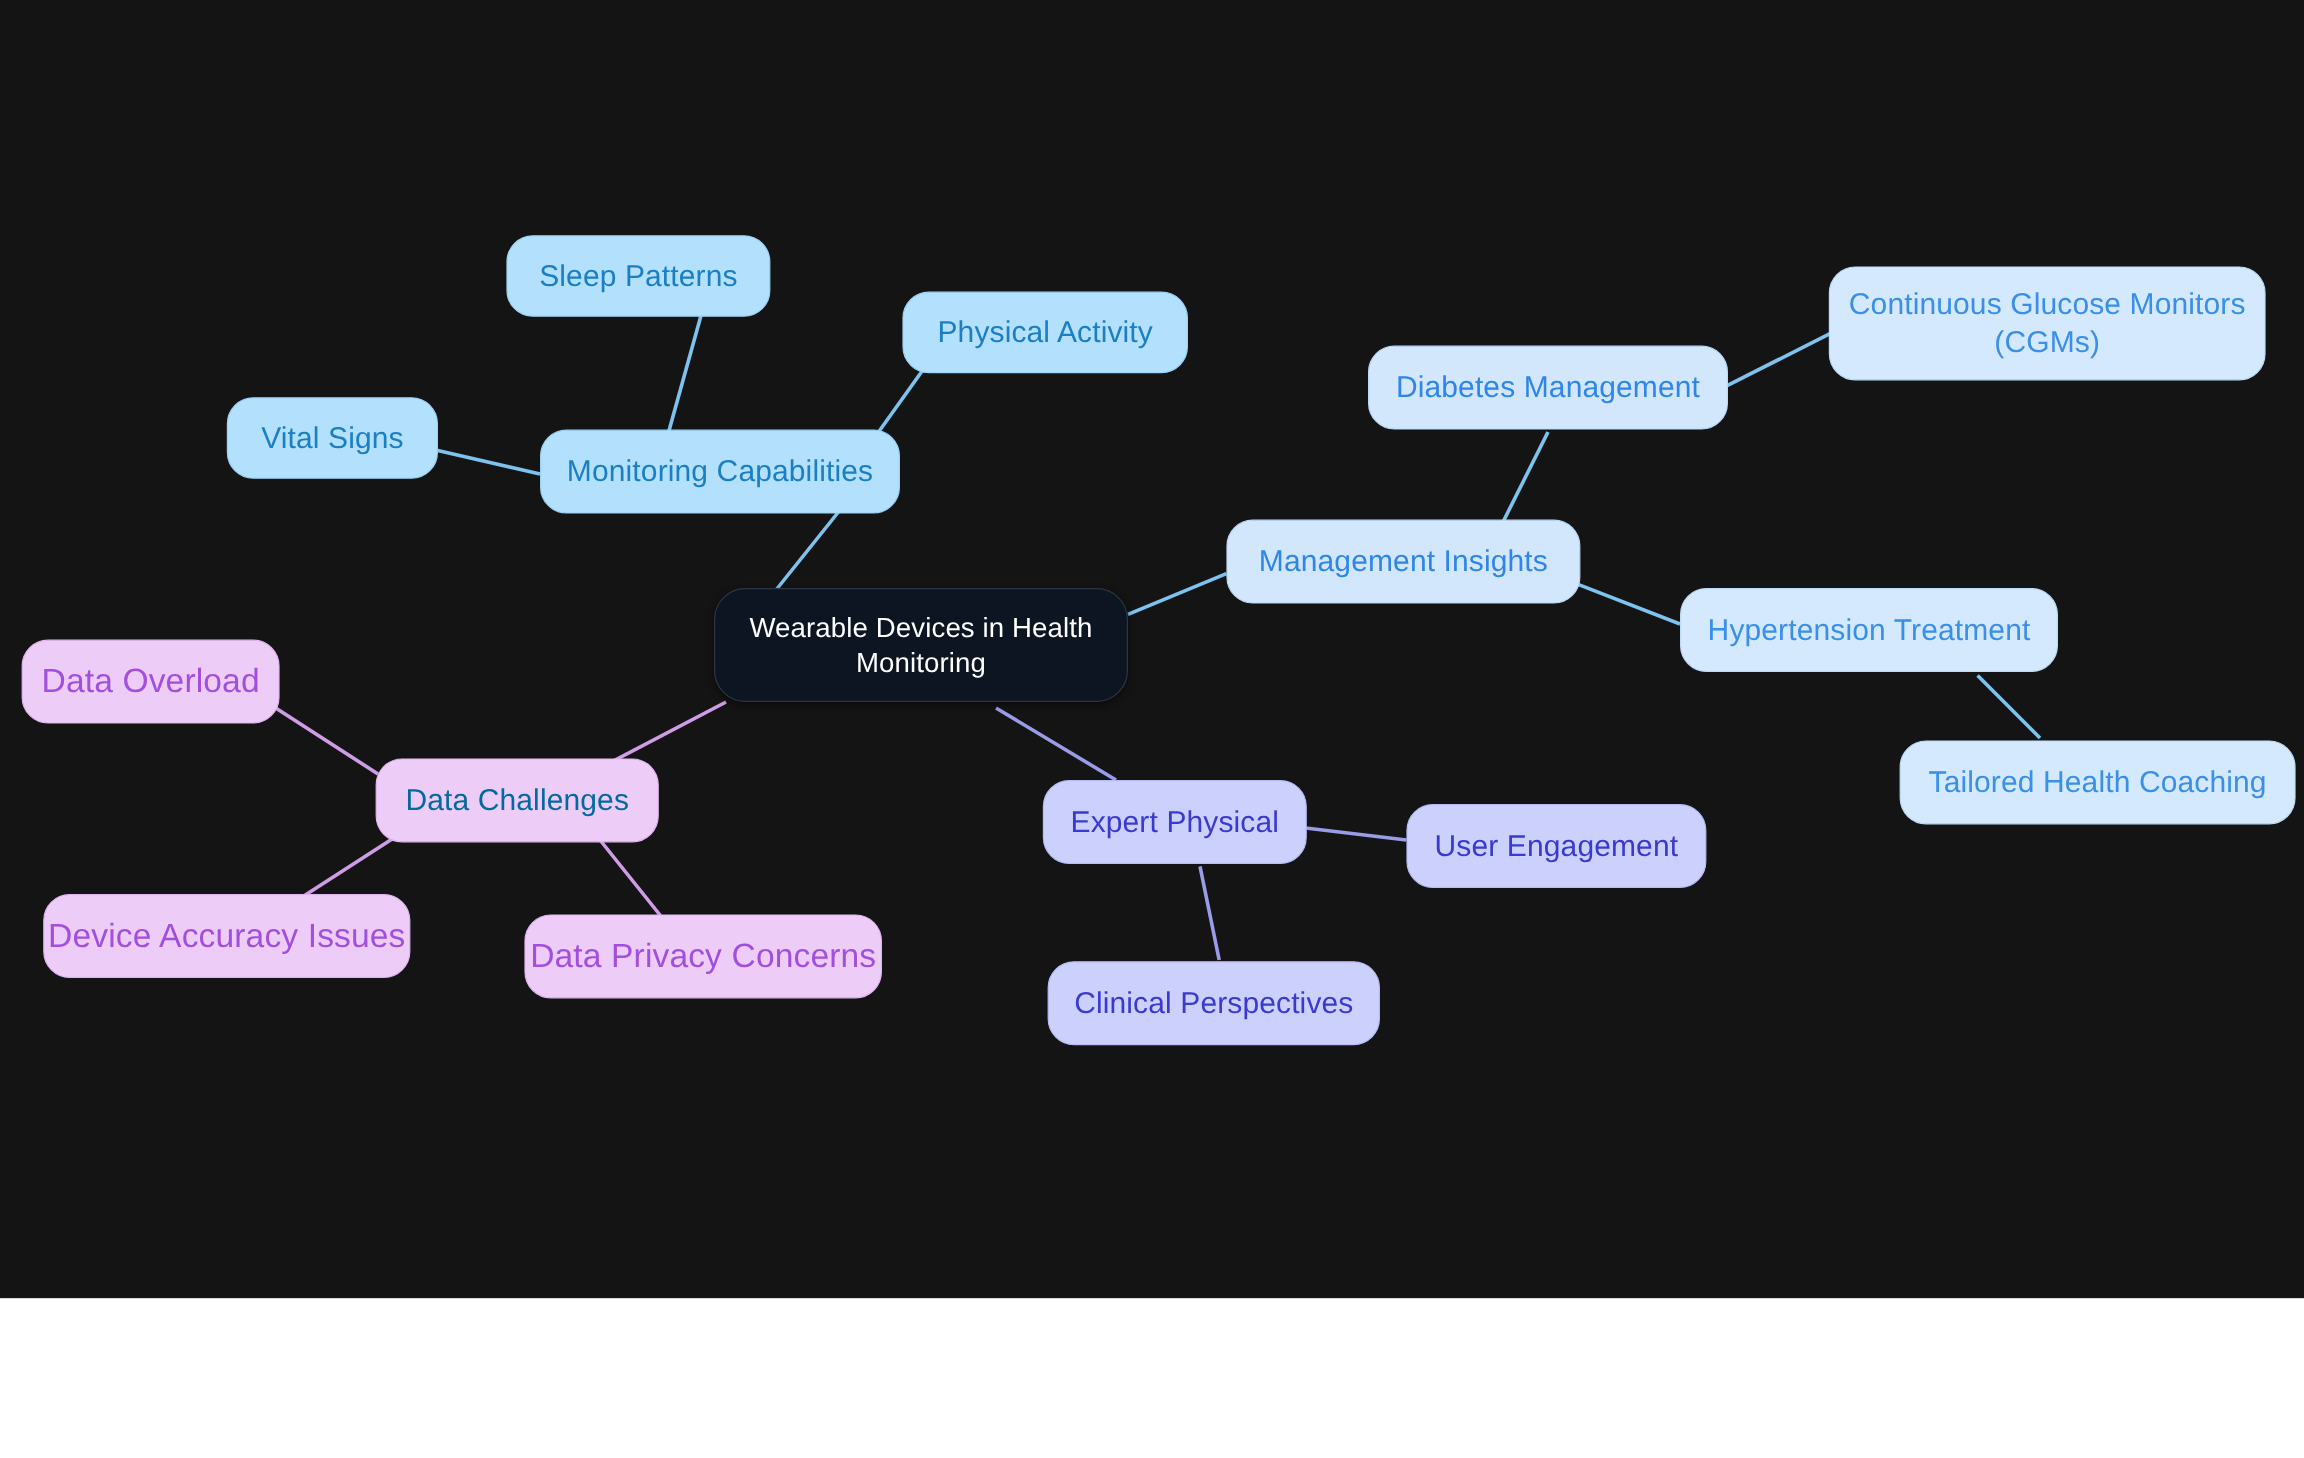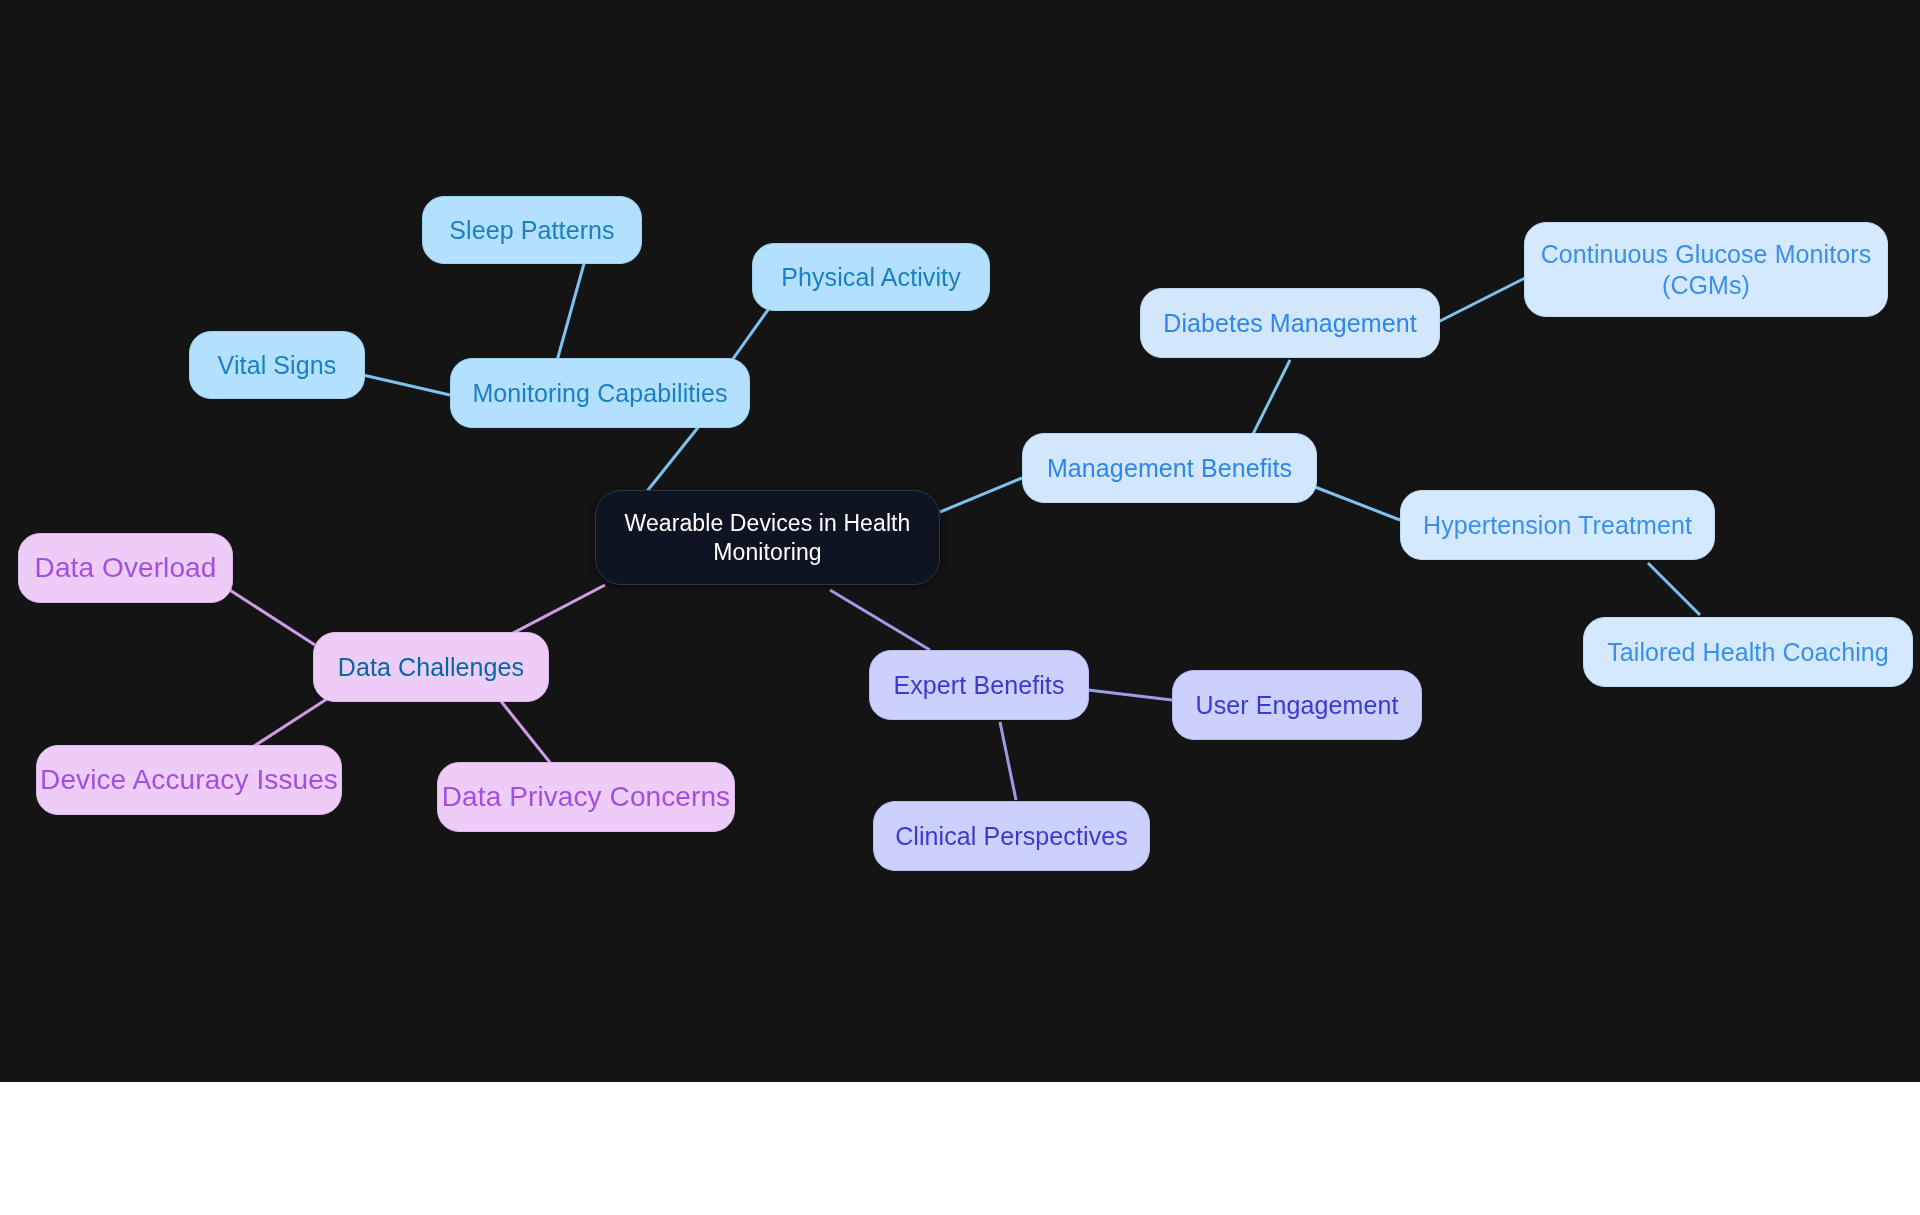--- a/index.html
+++ b/index.html
@@ -158,21 +158,21 @@
 
     <div class="node leaf-blue" style="left:752px; top:243px; width:238px; height:68px;">
       <span>Physical Activity</span>
     </div>
 
     <div class="node leaf-blue" style="left:189px; top:331px; width:176px; height:68px;">
       <span>Vital Signs</span>
     </div>
 
     <div class="node branch-sky" style="left:1022px; top:433px; width:295px; height:70px;">
-      <span>Management Benefits</span>
+      <span>Management Insights</span>
     </div>
 
     <div class="node branch-sky" style="left:1140px; top:288px; width:300px; height:70px;">
       <span>Diabetes Management</span>
     </div>
 
     <div class="node leaf-sky" style="left:1524px; top:222px; width:364px; height:95px;">
       <span>Continuous Glucose Monitors
 (CGMs)</span>
     </div>
@@ -195,21 +195,21 @@
 
     <div class="node leaf-pink" style="left:36px; top:745px; width:306px; height:70px;">
       <span>Device Accuracy Issues</span>
     </div>
 
     <div class="node leaf-pink" style="left:437px; top:762px; width:298px; height:70px;">
       <span>Data Privacy Concerns</span>
     </div>
 
     <div class="node branch-indigo" style="left:869px; top:650px; width:220px; height:70px;">
-      <span>Expert Benefits</span>
+      <span>Expert Physical</span>
     </div>
 
     <div class="node leaf-indigo" style="left:1172px; top:670px; width:250px; height:70px;">
       <span>User Engagement</span>
     </div>
 
     <div class="node leaf-indigo" style="left:873px; top:801px; width:277px; height:70px;">
       <span>Clinical Perspectives</span>
     </div>
 

